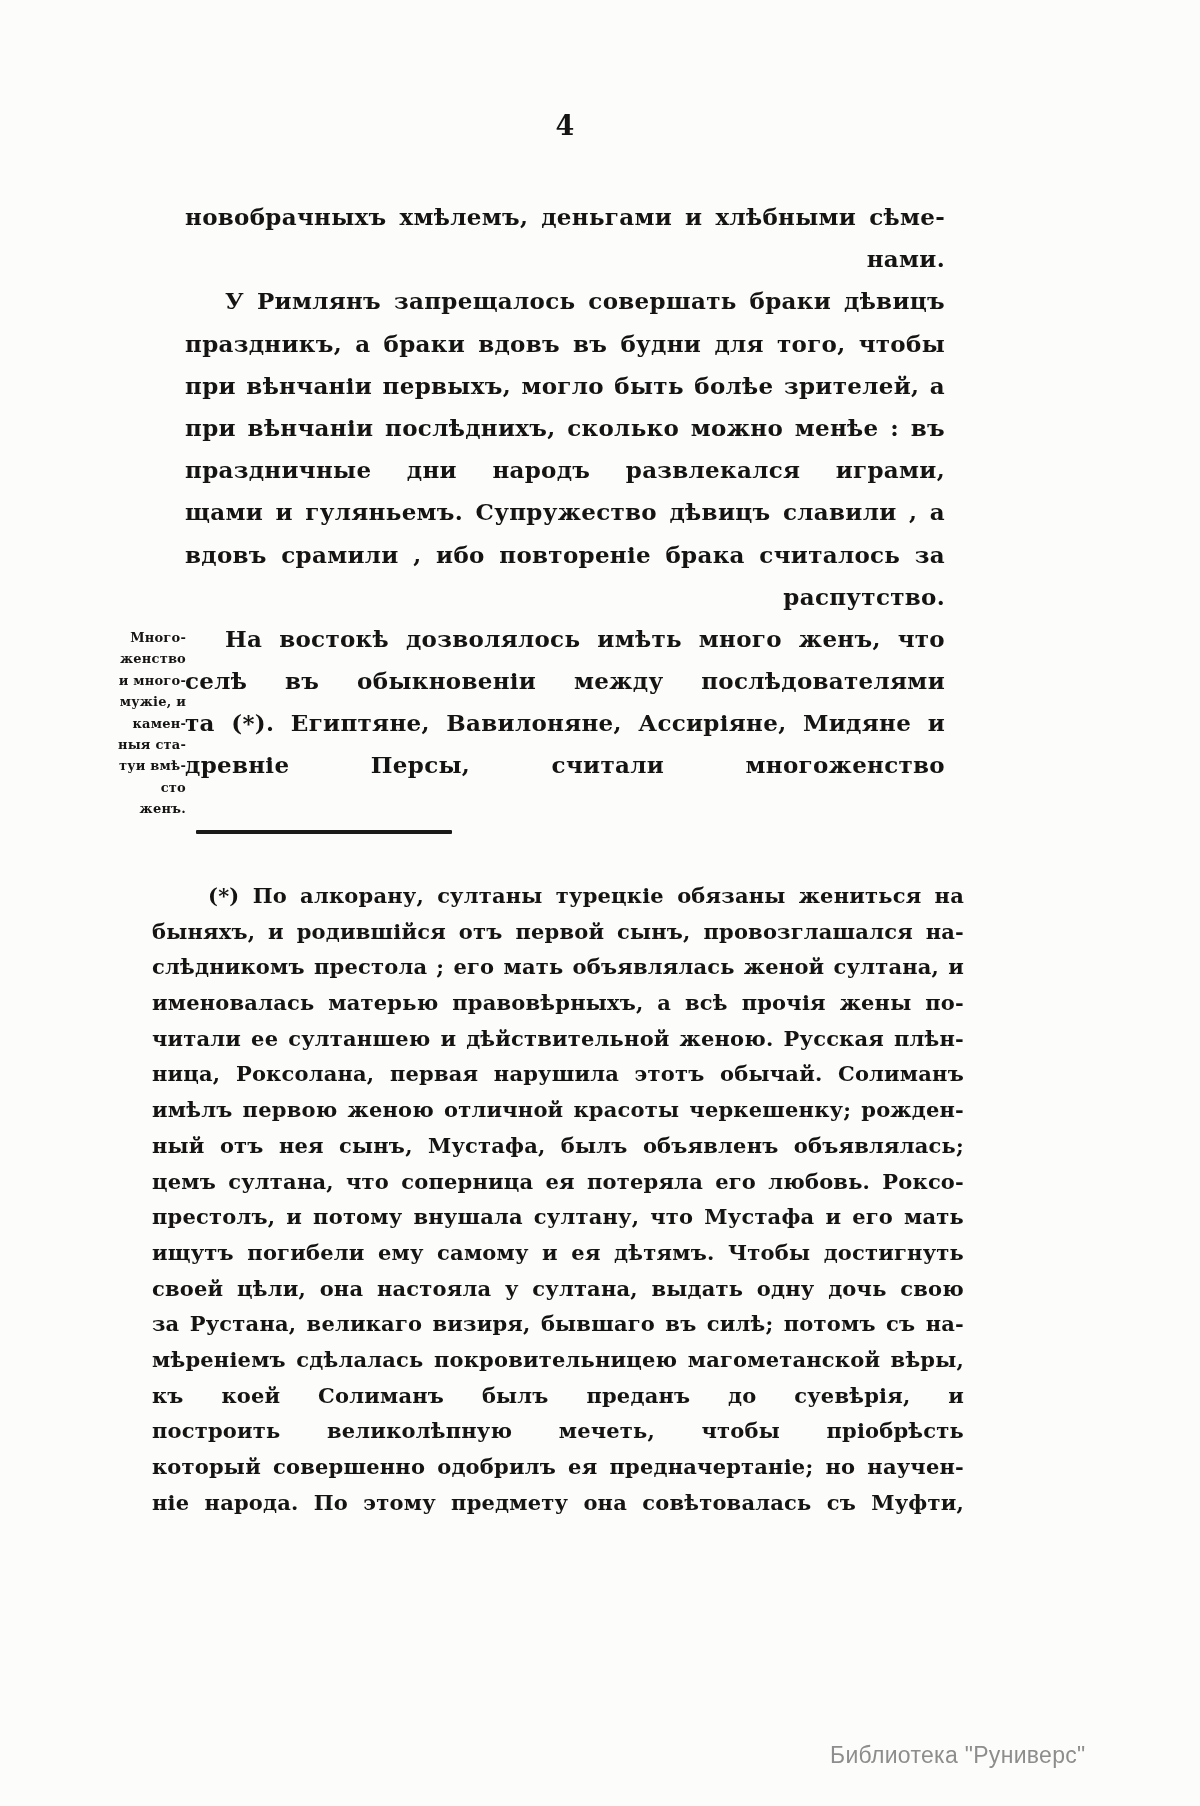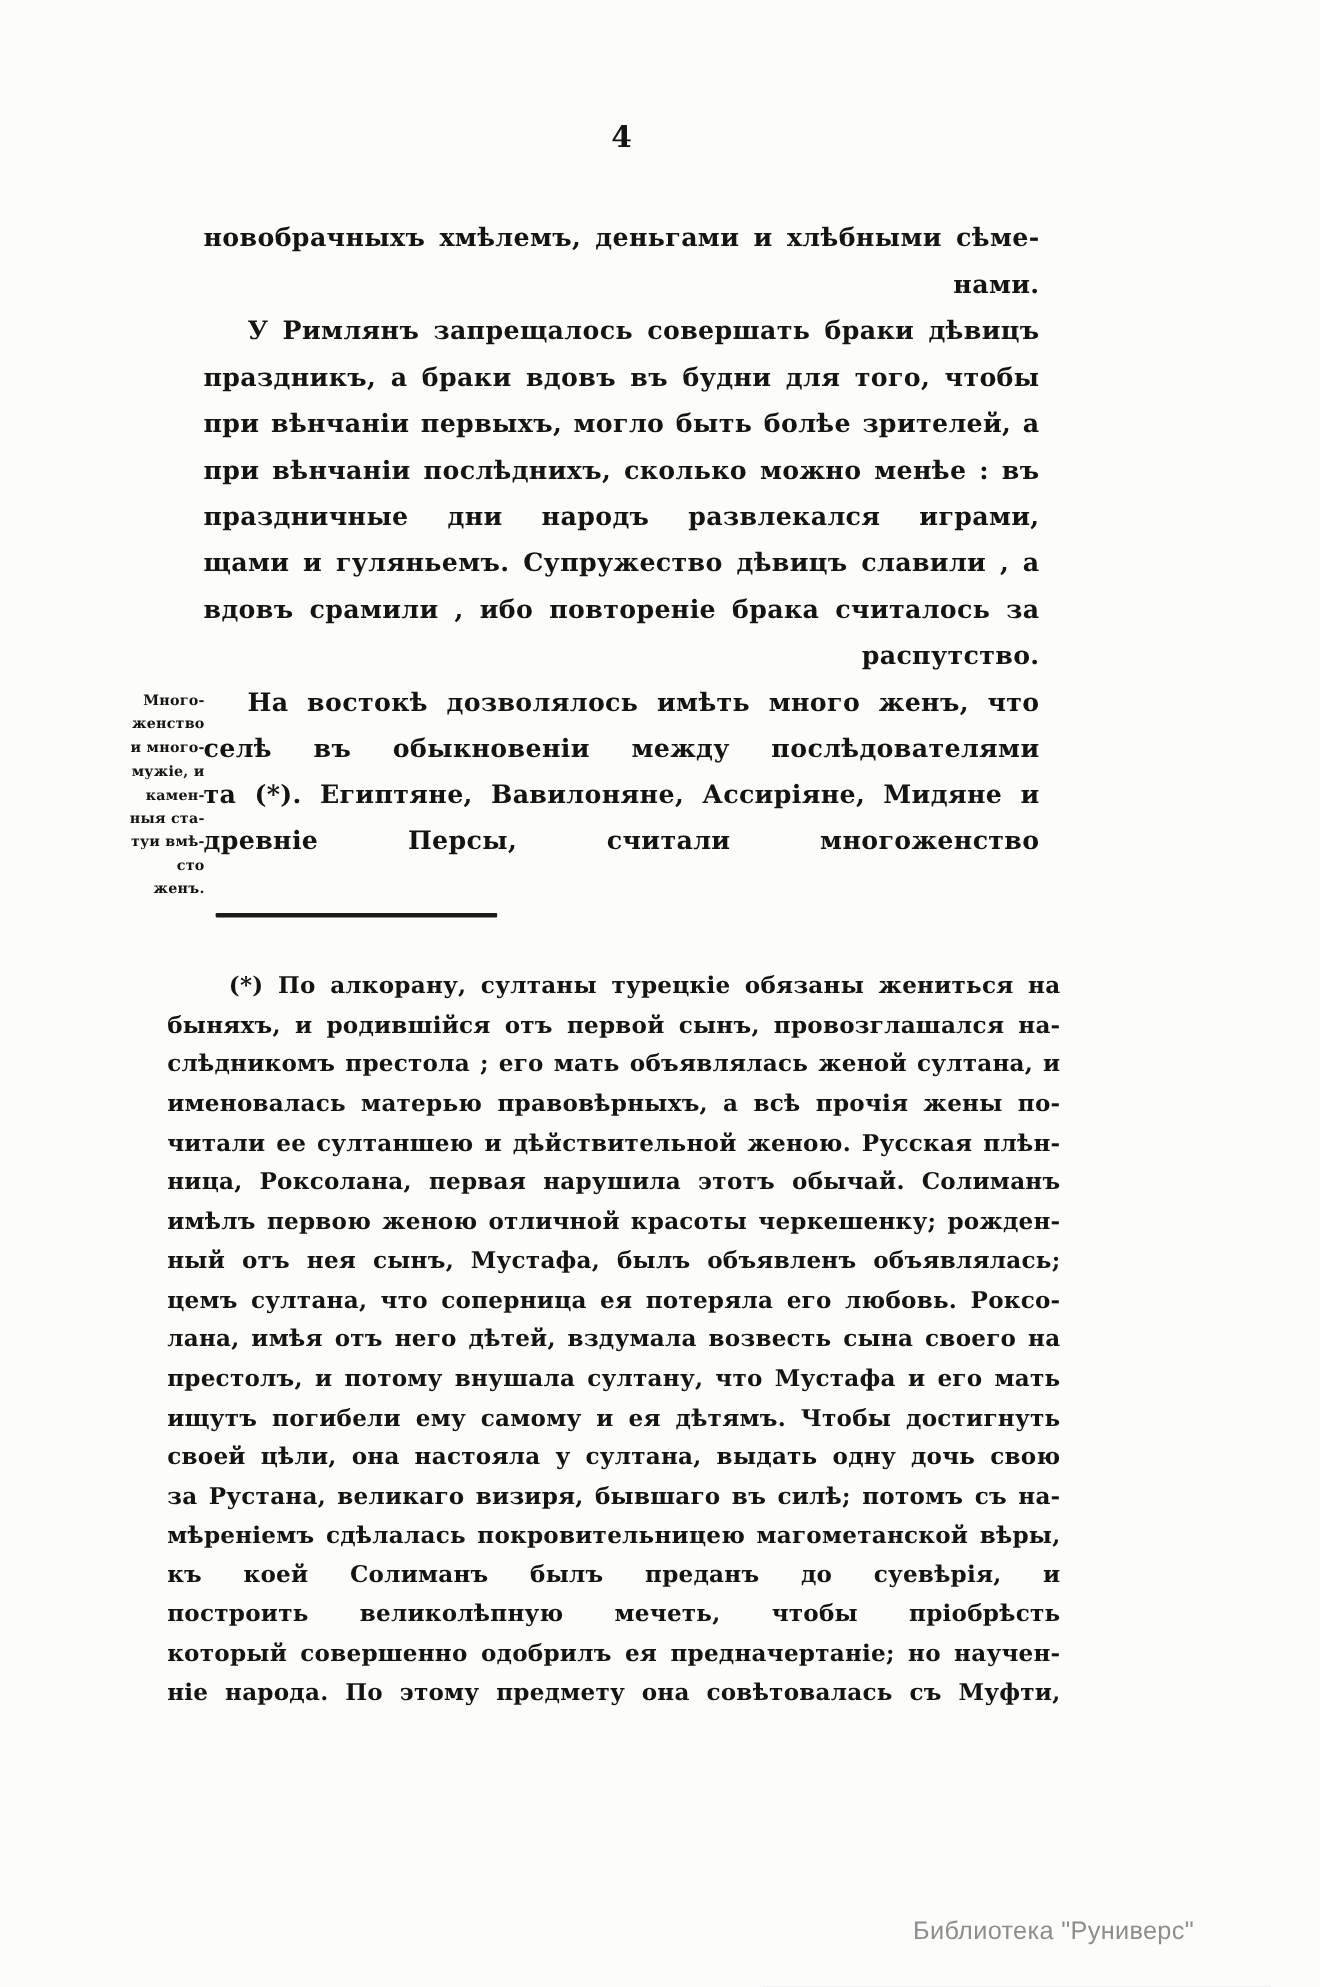--- a/index.html
+++ b/index.html
@@ -87,21 +87,20 @@
   <div class="footnote">
       <div class="tline indent just">(*) По алкорану, султаны турецкіе обязаны жениться на ра-</div>
       <div class="tline just">быняхъ, и родившійся отъ первой сынъ, провозглашался на-</div>
       <div class="tline just">слѣдникомъ престола ; его мать объявлялась женой султана, и</div>
       <div class="tline just">именовалась матерью правовѣрныхъ, а всѣ прочія жены по-</div>
       <div class="tline just">читали ее султаншею и дѣйствительной женою. Русская плѣн-</div>
       <div class="tline just">ница, Роксолана, первая нарушила этотъ обычай. Солиманъ</div>
       <div class="tline just">имѣлъ первою женою отличной красоты черкешенку; рожден-</div>
       <div class="tline just">ный отъ нея сынъ, Мустафа, былъ объявленъ объявлялась;</div>
       <div class="tline just">цемъ султана, что соперница ея потеряла его любовь. Роксо-</div>
-      <div class="tline just">лана, имѣя отъ него дѣтей, вздумала возвесть сына своего на</div>
       <div class="tline just">престолъ, и потому внушала султану, что Мустафа и его мать</div>
       <div class="tline just">ищутъ погибели ему самому и ея дѣтямъ. Чтобы достигнуть</div>
       <div class="tline just">своей цѣли, она настояла у султана, выдать одну дочь свою</div>
       <div class="tline just">за Рустана, великаго визиря, бывшаго въ силѣ; потомъ съ на-</div>
       <div class="tline just">мѣреніемъ сдѣлалась покровительницею магометанской вѣры,</div>
       <div class="tline just">къ коей Солиманъ былъ преданъ до суевѣрія, и вознамѣрилась</div>
       <div class="tline just">построить великолѣпную мечеть, чтобы пріобрѣсть расположе-</div>
       <div class="tline just">который совершенно одобрилъ ея предначертаніе; но научен-</div>
       <div class="tline just">ніе народа. По этому предмету она совѣтовалась съ Муфти,</div>
     </div>

